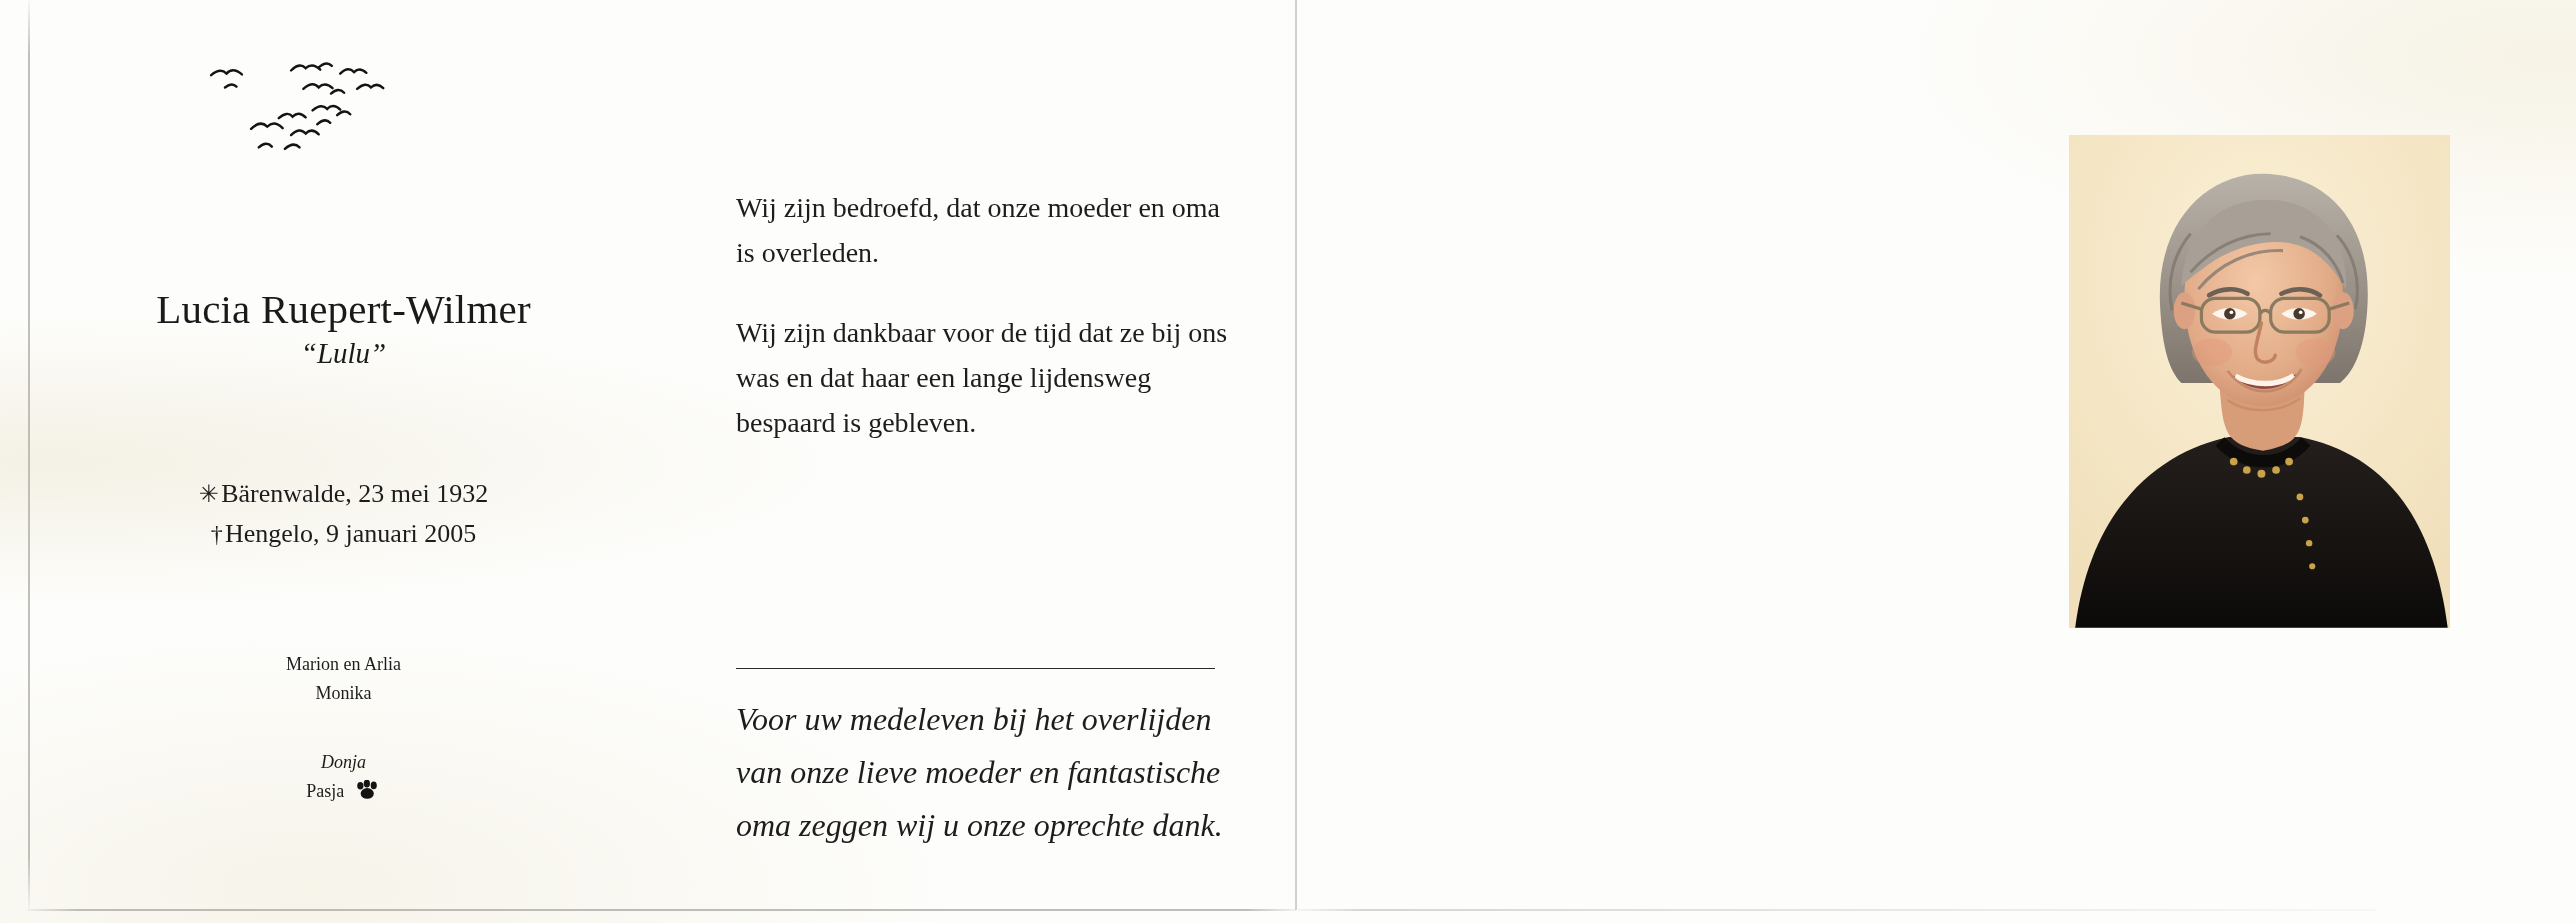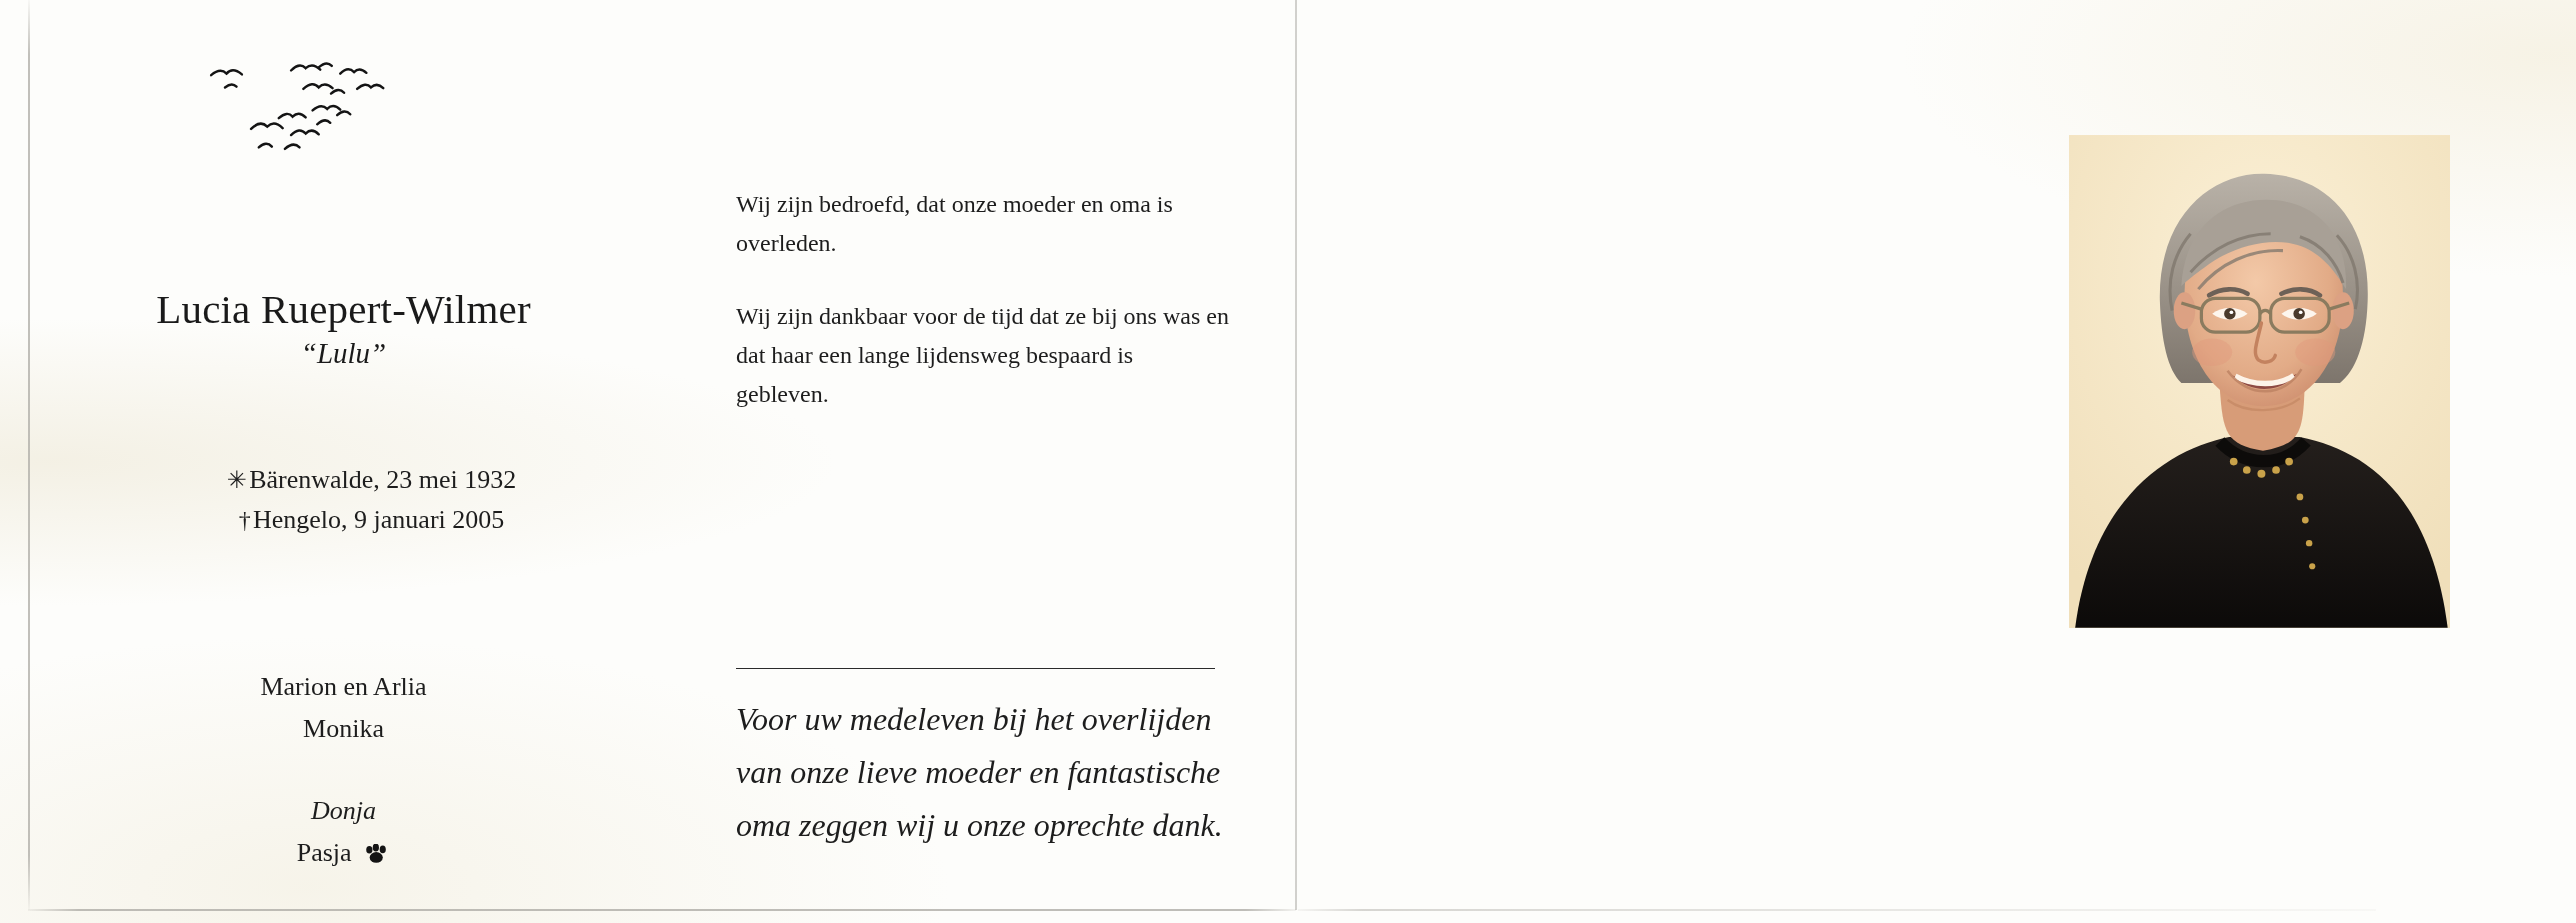--- a/index.html
+++ b/index.html
@@ -101,59 +101,58 @@
     font-size: 29px;
     line-height: 1.18;
     margin-top: 3.1px;
     color: #1a1a1a;
     font-style: italic;
   }
 
   .dates-block {
     position: absolute;
     left: 0;
-    top: 460px;
+    top: 474px;
     width: 631px;
     text-align: center;
     font-size: 26px;
     line-height: 1.52;
     color: #1d1d1d;
-    padding-left: 28px;
   }
   .date-line .sym {
     font-size: 24px;
     padding-right: 2.3px;
   }
 
   .survivors {
     position: absolute;
     left: 0;
-    top: 666px;
+    top: 650px;
     width: 631px;
     text-align: center;
-    font-size: 26px;
+    font-size: 18px;
     line-height: 1.62;
     color: #1d1d1d;
   }
   .survivors .italic { font-style: italic; margin-top: 40px; }
   .pawprint {
     display: inline-block;
     vertical-align: -2.3px;
     margin-left: 6.2px;
   }
 
   
   .text-col {
     position: absolute;
     left: 708px;
     top: 185px;
     width: 493px;
   }
   .para {
-    font-size: 24px;
+    font-size: 28px;
     line-height: 1.62;
     color: #1d1d1d;
     margin: 0 0 34px 0;
   }
   .para:last-of-type { margin-bottom: 0; }
 
   .rule {
     position: absolute;
     left: 708px;
     top: 668px;

